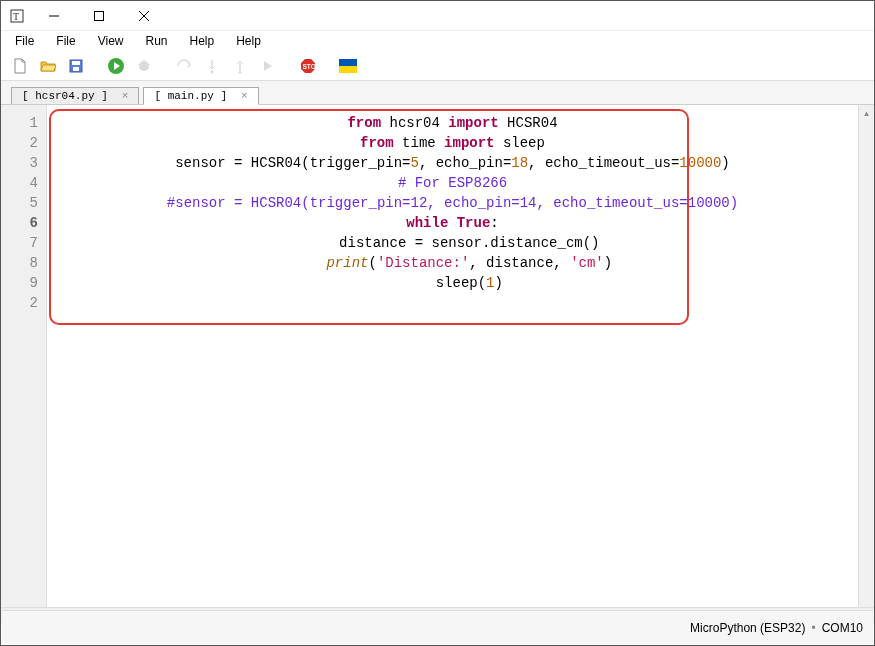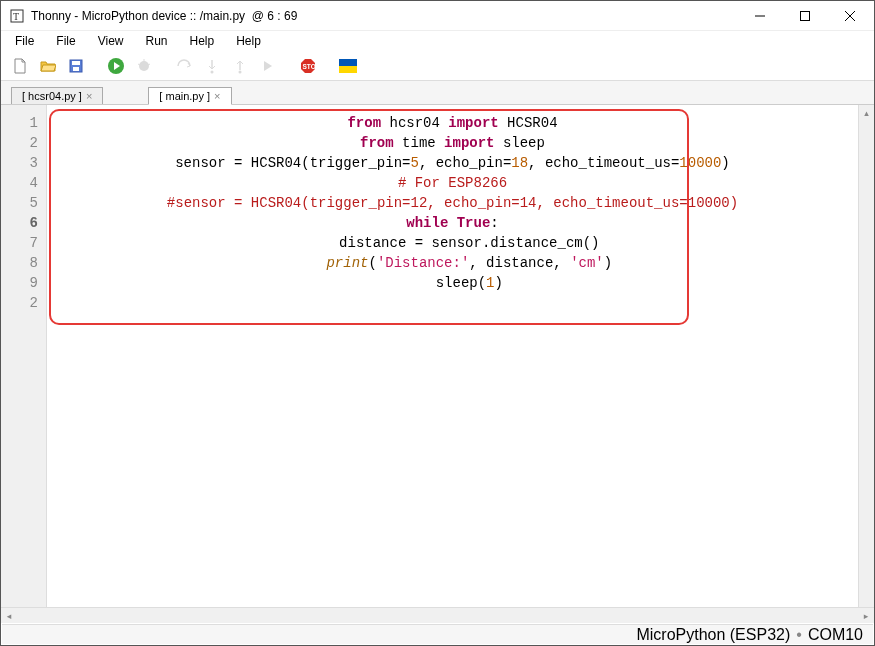--- a/index.html
+++ b/index.html
@@ -10,54 +10,51 @@
 .win-controls { display: flex; }
 .win-btn { width: 45px; height: 28px; display: flex; align-items: center; justify-content: center; cursor: pointer; }
 .win-btn svg { width: 10px; height: 10px; }
 .menubar { height: 20px; display: flex; align-items: center; padding: 0 6px; gap: 6px; }
 .menu-item { padding: 2px 8px; cursor: pointer; font-size: 12px; }
 .toolbar { height: 30px; display: flex; align-items: center; padding: 0 8px; gap: 6px; border-bottom: 1px solid #ddd; }
 .tool-btn { width: 22px; height: 22px; display: flex; align-items: center; justify-content: center; cursor: pointer; }
 .tool-btn.disabled { opacity: 0.35; }
 .tool-sep { width: 6px; }
 .tabs { height: 24px; display: flex; align-items: flex-end; padding: 0 10px; gap: 4px; border-bottom: 1px solid #ccc; background: #f5f5f5; }
-.tab { padding: 2px 10px 2px 10px; border: 1px solid #aaa; border-bottom: none; background: #eee; font-size: 11px; display: flex; gap: 4px; cursor: pointer; }
-.tab.active { background: #fff; border-bottom: 1px solid #fff; position: relative; top: 1px; margin-left: 41px; }
+.tab { padding: 2px 10px 2px 10px; border: 1px solid #aaa; border-bottom: none; background: #eee; font-size: 11px; display: flex; gap: 14px; cursor: pointer; font-family: Liberation Mono, monospace; }
+.tab.active { background: #fff; border-bottom: 1px solid #fff; position: relative; top: 1px; }
 .tab .close-x { color: #888; font-size: 11px; cursor: pointer; }
 .editor-area { position: relative; height: 516px; background: #fff; }
 .gutter { position: absolute; left: 0; top: 0; width: 46px; height: 100%; background: #f0f0f0; border-right: 1px solid #ddd; padding-top: 8px; }
 .gutter .ln { text-align: right; padding-right: 8px; color: #888; font-family: Consolas, "Courier New", monospace; font-size: 14px; line-height: 20px; height: 20px; }
 .gutter .ln.bold { font-weight: bold; color: #666; }
 .code { position: absolute; left: 46px; top: 0; right: 16px; padding: 8px 8px 8px 8px; font-family: Consolas, "Courier New", monospace; font-size: 14px; line-height: 20px; white-space: pre; color: #000; text-align: center; }
 .highlight-box { position: absolute; border: 2px solid #e53935; border-radius: 10px; pointer-events: none; }
 .kw { color: #a00050; font-weight: bold; }
 .num { color: #b85c00; }
 .str { color: #be185d; }
-.com { color: #b91c1c; }
+.com { color: #6d28d9; }
 .builtin { color: #a16207; font-style: italic; }
 .vscroll { position: absolute; right: 0; top: 0; width: 16px; height: 100%; background: #f0f0f0; border-left: 1px solid #ddd; }
 .vscroll .thumb-up, .vscroll .thumb-down { height: 16px; display: flex; align-items: center; justify-content: center; color: #888; font-size: 9px; cursor: pointer; }
 .hscroll { position: absolute; left: 0; right: 0; bottom: 22px; height: 16px; background: #f0f0f0; border-top: 1px solid #ddd; display: flex; }
 .hscroll .arrow { width: 16px; display: flex; align-items: center; justify-content: center; color: #888; font-size: 9px; cursor: pointer; }
 .hscroll .track { flex: 1; }
-.statusbar { position: absolute; left: 1px; right: 1px; bottom: 1px; height: 20px; background: #f6f6f6; display: flex; align-items: center; justify-content: flex-end; padding: 0 10px; gap: 6px; font-size: 16px; border-top: 1px solid #ddd; }
+.statusbar { position: absolute; left: 1px; right: 1px; bottom: 1px; height: 34px; background: #f6f6f6; display: flex; align-items: center; justify-content: flex-end; padding: 0 10px; gap: 6px; font-size: 12px; border-top: 1px solid #ddd; }
 .statusbar .sep { color: #888; }
 </style>
 </head>
 <body>
 
 <div class="titlebar">
   <span class="titlebar-icon">
     <svg viewBox="0 0 16 16">
         <rect x="2" y="2" width="12" height="12" fill="#fff" stroke="#333"></rect>
         <text x="4" y="12" font-size="10" font-family="Georgia" fill="#333">T</text>
       </svg>
-  </span>
-  <span class="titlebar-text">
-    <span>Thonny</span><span> - </span><span>MicroPython device :: /main.py</span>&nbsp;&nbsp;<span>@  6 : 69</span>
   </span>
   <div class="win-controls">
     <div class="win-btn">
         <svg viewBox="0 0 10 10">
           <line x1="0" y1="5" x2="10" y2="5" stroke="#000"></line>
         </svg>
       </div>
     <div class="win-btn">
         <svg viewBox="0 0 10 10">
           <rect x="0.5" y="0.5" width="9" height="9" fill="none" stroke="#000"></rect>

